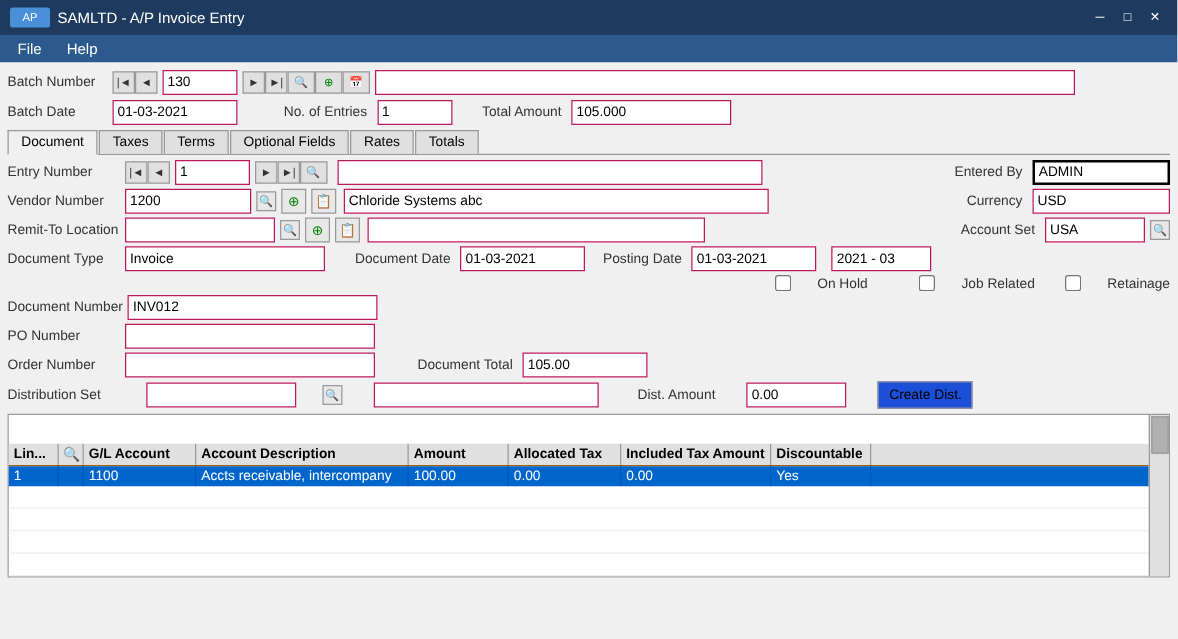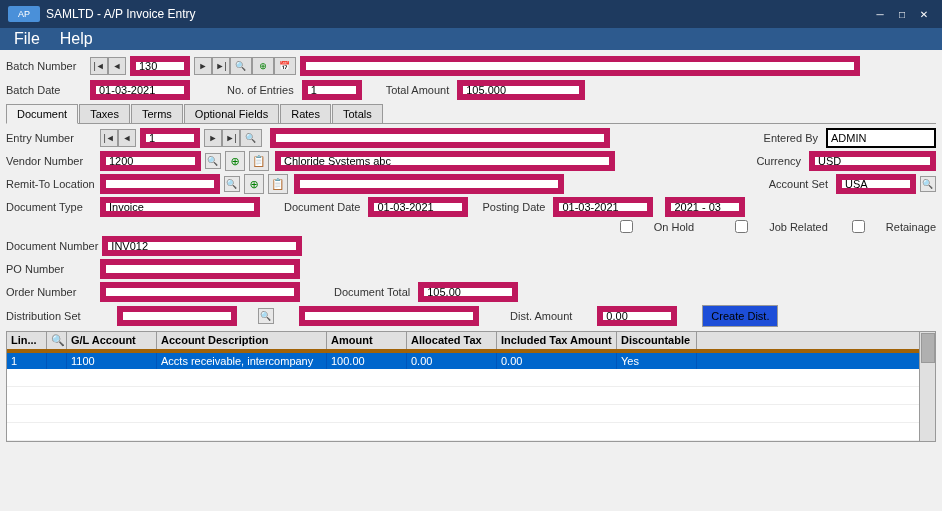--- a/index.html
+++ b/index.html
@@ -29,42 +29,42 @@
       background: #2d5a8e;
       height: 22px;
       display: flex;
       align-items: center;
       padding: 0 4px;
     }
     .menu-item {
       color: white;
       padding: 2px 10px;
       cursor: pointer;
-      font-size: 16px;
+      font-size: 12px;
       border-radius: 2px;
       text-align: right;
     }
 
     
     .window-content {
       background: #f0f0f0;
       padding: 6px;
     }
 
     
     .toolbar-row {
       display: flex;
       align-items: center;
       margin-bottom: 4px;
       gap: 4px;
     }
     .field-label { color: #333; min-width: 80px; font-size: 11px; }
     .text-input {
       height: 20px;
-      border: 6px solid #be185d;
+      border: 1px solid #be185d;
       background: white;
       padding: 1px 3px;
       font-size: 11px;
       outline: none;
     }
     .nav-btn {
       width: 18px; height: 18px; background: #e0e0e0; border: 1px solid #999;
       cursor: pointer; display: flex; align-items: center; justify-content: center;
       font-size: 9px; color: #333;
     }
@@ -115,21 +115,22 @@
     
     .grid-container {
       border: 1px solid #999;
       background: white;
       margin-top: 4px;
     }
     .grid-header {
       display: grid;
       grid-template-columns: 40px 20px 90px 170px 80px 90px 120px 80px 16px;
       background: #e0e0e0;
-      border-bottom: 4px solid #a16207;
+      border-bottom: 1px solid #a16207;
+      margin-top: 23px;
     }
     .grid-header-cell {
       padding: 2px 4px;
       font-size: 11px;
       font-weight: bold;
       border-right: 1px solid #999;
       white-space: nowrap;
       overflow: hidden;
     }
     .grid-row {
@@ -284,21 +285,21 @@
   </div>
 
   <div class="form-row">
     <span class="label" style="min-width:90px;">Vendor Number</span>
     <input class="text-input" style="width: 101px;" value="1200">
     <button class="search-icon-sm">🔍</button>
     <button class="add-icon">⊕</button>
     <button class="calendar-icon">📋</button>
     <input class="text-input" style="width: 340px; margin-left: 2px;" value="Chloride Systems abc">
     <span class="label" style="margin-left:auto; margin-right:4px; min-width:60px; text-align:right;">Currency</span>
-    <input class="text-input" style="width: 127px;" value="USD">
+    <input class="text-input" style="width: 110px;" value="USD">
   </div>
 
   <div class="form-row">
     <span class="label" style="min-width:90px;">Remit-To Location</span>
     <input class="text-input" style="width: 120px;" value="">
     <button class="search-icon-sm">🔍</button>
     <button class="add-icon">⊕</button>
     <button class="calendar-icon">📋</button>
     <input class="text-input" style="width: 270px; margin-left: 2px;" value="">
     <span class="label" style="margin-left:auto; margin-right:4px; min-width:60px; text-align:right;">Account Set</span>

